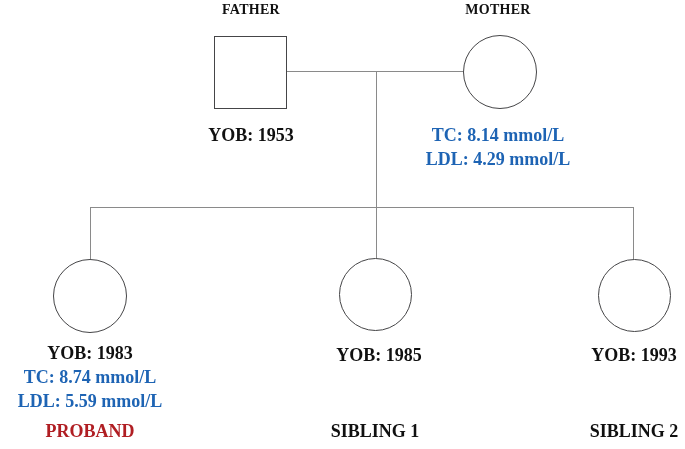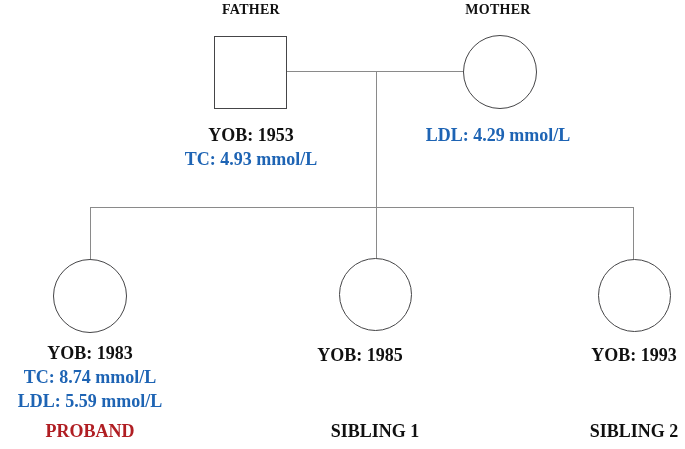--- a/index.html
+++ b/index.html
@@ -55,21 +55,21 @@
     width: 220px;
     text-align: center;
     font-size: 18px;
     line-height: 24px;
   }
   .lipid { color: var(--lipid-value-blue, #1E64B4); display: block; }
   .yob   { display: block; }
   #father-info   { left: 141px; top: 123px; }
   #mother-info   { left: 388px; top: 123px; }
   #proband-info  { left: -20px; top: 341px; }
-  #sibling1-info { left: 250px; top: 343px; }
+  #sibling1-info { left: 269px; top: 343px; }
   #sibling2-info { left: 524px; top: 343px; }
 
   .role-label {
     position: absolute;
     width: 220px;
     text-align: center;
     font-size: 18px;
     top: 421px;
   }
   #proband-role-label  { left: -20px; color: var(--proband-red, #B01E23); }
@@ -91,23 +91,23 @@
   <div class="line" id="sibling2-descent-stub"></div>
 
   <div class="shape" id="father-square"></div>
   <div class="shape circle" id="mother-circle"></div>
   <div class="shape circle" id="proband-circle"></div>
   <div class="shape circle" id="sibling1-circle"></div>
   <div class="shape circle" id="sibling2-circle"></div>
 
   <div class="info-block" id="father-info">
     <span class="yob">YOB: 1953</span>
-    <span class="lipid">TC: 4.93 mmol/L</span>
   </div>
   <div class="info-block" id="mother-info">
+    <span class="lipid">TC: 8.14 mmol/L</span>
     <span class="lipid">LDL: 4.29 mmol/L</span>
   </div>
 
   <div class="info-block" id="proband-info">
     <span class="yob">YOB: 1983</span>
     <span class="lipid">TC: 8.74 mmol/L</span>
     <span class="lipid">LDL: 5.59 mmol/L</span>
   </div>
   <div class="info-block" id="sibling1-info">
     <span class="yob">YOB: 1985</span>

